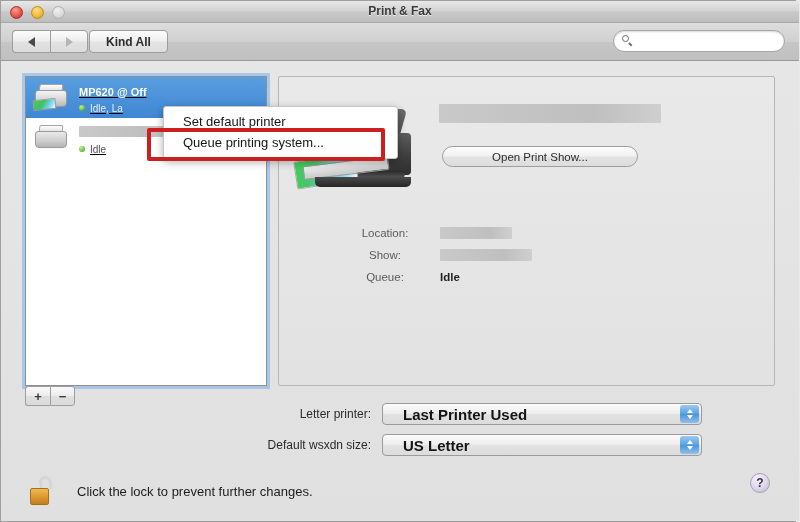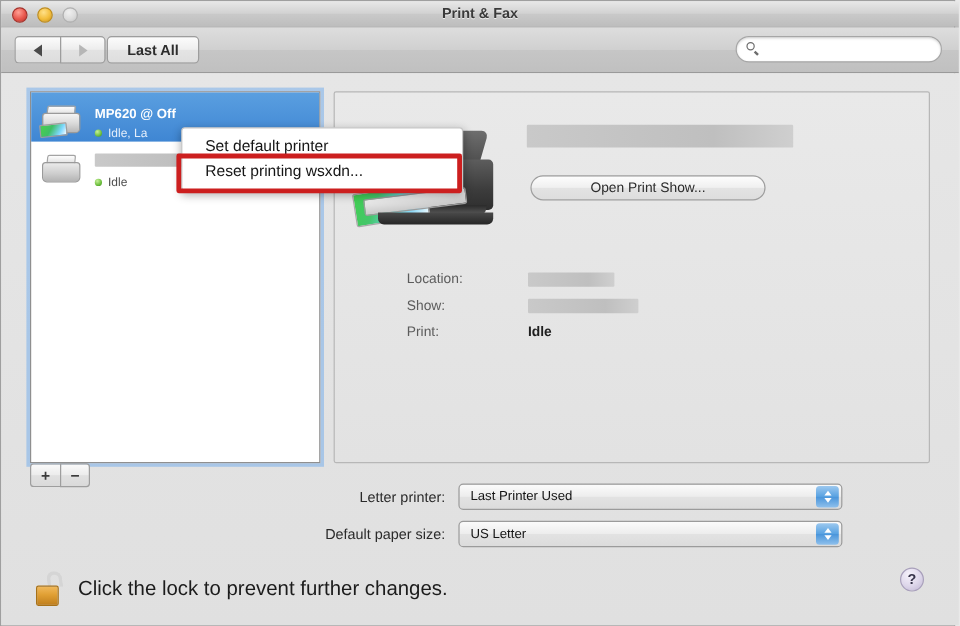--- a/index.html
+++ b/index.html
@@ -193,23 +193,24 @@
     border-bottom: 1px solid #c7c7c7;
     font-size: 11px;
     color: #6b6b6b;
     padding: 4px 0 0 12px;
     box-sizing: border-box;
   }
   .list-row {
     position: relative;
     height: 41px;
     display: flex;
-    align-items: flex-end;
+    align-items: center;
     padding-left: 6px;
     box-sizing: border-box;
+    text-decoration: underline;
   }
   .list-row.selected {
     background: linear-gradient(to bottom, #5a9fe0 0%, #3f86d3 100%);
   }
   .row-text {
     margin-left: 7px;
     line-height: 1.35;
   }
   .row-name {
     font-size: 11px;
@@ -373,21 +374,21 @@
     position: absolute;
     left: 60px;
     width: 400px;
     height: 16px;
     display: flex;
     align-items: center;
     font-size: 11.5px;
   }
   .field-label {
     width: 92px;
-    text-align: left;
+    text-align: center;
     color: #5c5c5c;
     margin-right: 9px;
     flex: none;
   }
   .field-value { color: #1f1f1f; font-weight: bold; }
   .fr-location { top: 148px; }
   .fr-kind     { top: 170px; }
   .fr-status   { top: 192px; }
 
   
@@ -408,23 +409,24 @@
   }
   .popup {
     position: relative;
     width: 320px; height: 22px;
     background: linear-gradient(to bottom, #fbfbfb 0%, #ededed 48%, #e2e2e2 52%, #dcdcdc 100%);
     border: 1px solid #9b9b9b;
     border-radius: 4px;
     box-sizing: border-box;
     display: flex;
     align-items: center;
-    padding-left: 9px;
-    font-size: 11px;
+    padding-left: 20px;
+    font-size: 15px;
     color: #141414;
+    font-weight: bold;
   }
   .popup-stepper {
     position: absolute;
     right: 2px; top: 1px;
     width: 19px; height: 18px;
     background: linear-gradient(to bottom, #9cc8ef 0%, #5aa3e2 48%, #4b96db 52%, #8fc0ec 100%);
     border-radius: 3px;
     display: flex;
     flex-direction: column;
     align-items: center;
@@ -463,22 +465,22 @@
   .lock-bodyb {
     position: absolute;
     left: 1px; top: 12px;
     width: 19px; height: 17px;
     background: linear-gradient(to bottom, #f0b85a 0%, #e09f33 45%, #c07f1d 100%);
     border: 1px solid #a87117;
     border-radius: 2px;
     box-sizing: border-box;
   }
   .lock-text {
-    margin-left: 10px;
-    font-size: 17px;
+    margin-left: 22px;
+    font-size: 13px;
     color: #1c1c1c;
   }
   .help-btn {
     position: absolute;
     right: 29px; top: 412px;
     width: 20px; height: 20px;
     border-radius: 50%;
     background: radial-gradient(circle at 38% 28%, #f6f2fb 0%, #ddd6ea 55%, #bfb5d2 100%);
     border: 1px solid #a89fbb;
     display: flex;
@@ -493,21 +495,21 @@
     position: absolute;
     right: 14px; top: 440px;
     font-size: 12px;
     color: #2c2c2c;
     margin-top: 34px;
   }
 
   
   .ctxmenu {
     position: absolute;
-    left: 150px; top: 105px;
+    left: 162px; top: 105px;
     width: 235px;
     background: #ffffff;
     border: 1px solid #c6c6c6;
     border-radius: 3px;
     box-shadow: 0 3px 8px rgba(0,0,0,0.32);
     padding: 4px 13px 5px 0;
     box-sizing: border-box;
     z-index: 40;
   }
   .ctx-item {
@@ -545,21 +547,21 @@
 
     <div class="toolbar">
       <div class="navgroup">
         <div class="navbtn">
           <span class="arrow-l"></span>
         </div>
         <div class="navbtn">
           <span class="arrow-r"></span>
         </div>
       </div>
-      <div class="showall">Last All</div>
+      <div class="showall">Kind All</div>
       <div class="searchfield">
         <span class="search-icon"></span>
         <input class="search-input" type="text" value="" placeholder="" style="">
       </div>
     </div>
 
     <div class="prefbody">
 
       <div class="listwrap">
 
@@ -616,38 +618,38 @@
 
         <div class="field-row fr-location">
           <span class="field-label">Location:</span>
           <span class="redact" style="width:72px;height:12px;"></span>
         </div>
         <div class="field-row fr-kind">
           <span class="field-label">Show:</span>
           <span class="redact" style="width:92px;height:12px;"></span>
         </div>
         <div class="field-row fr-status">
-          <span class="field-label">Print:</span>
+          <span class="field-label">Queue:</span>
           <span class="field-value">Idle</span>
         </div>
       </div>
 
       <div class="bottom-row br-printer">
         <span class="br-label">Letter printer:</span>
         <span class="popup">
           <span>Last Printer Used</span>
           <span class="popup-stepper">
             <span class="st-up"></span>
               <span class="st-dn"></span>
           </span>
         </span>
       </div>
 
       <div class="bottom-row br-paper">
-        <span class="br-label">Default paper size:</span>
+        <span class="br-label">Default wsxdn size:</span>
         <span class="popup">
           <span>US Letter</span>
           <span class="popup-stepper">
             <span class="st-up"></span>
               <span class="st-dn"></span>
           </span>
         </span>
       </div>
 
       <div class="lockrow">
@@ -657,18 +659,18 @@
         </span>
         <span class="lock-text">Click the lock to prevent further changes.</span>
       </div>
 
       <div class="help-btn">?</div>
       <div class="watermark">wsxdn.com</div>
     </div>
 
     <div class="ctxmenu">
       <div class="ctx-item">Set default printer</div>
-      <div class="ctx-item">Reset printing wsxdn...</div>
+      <div class="ctx-item">Queue printing system...</div>
     </div>
     <div class="ctx-highlight"></div>
 
   </div>
 </div>
 
 </body></html>

